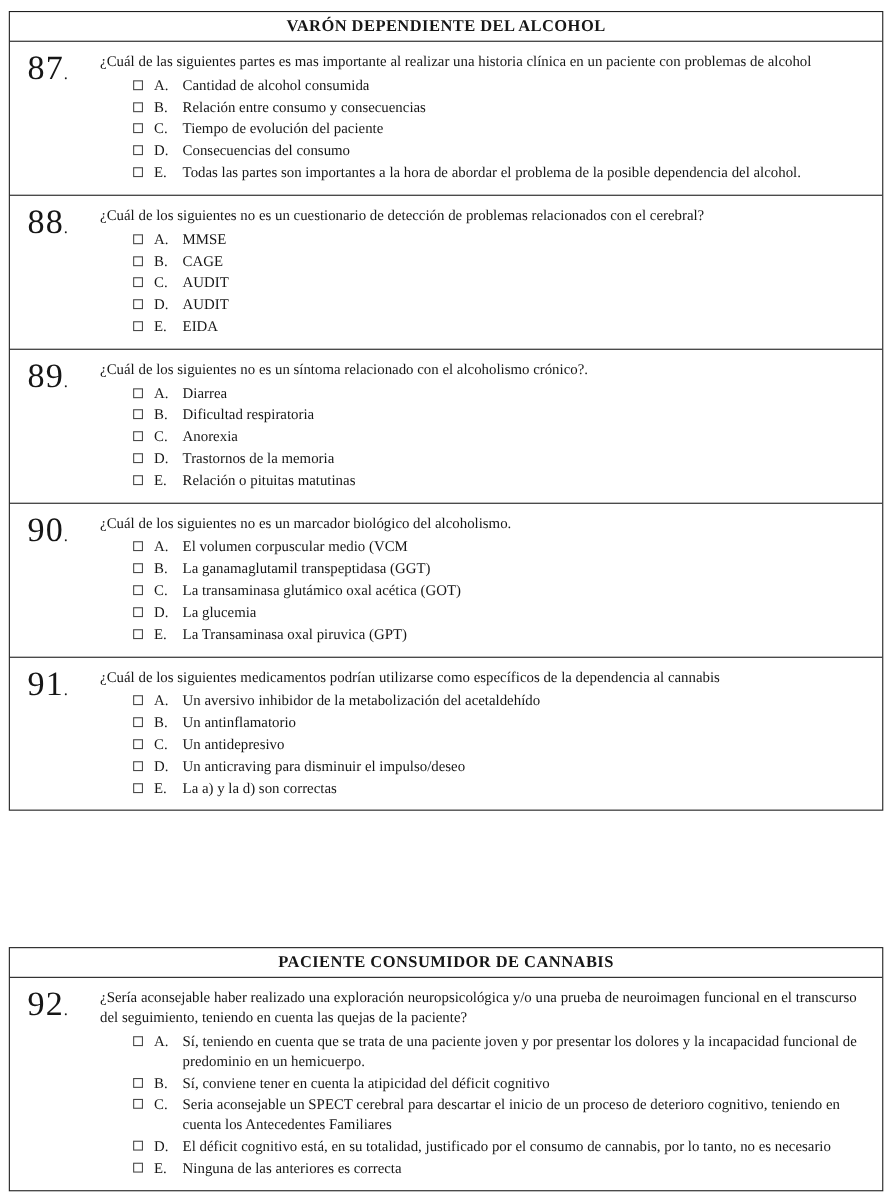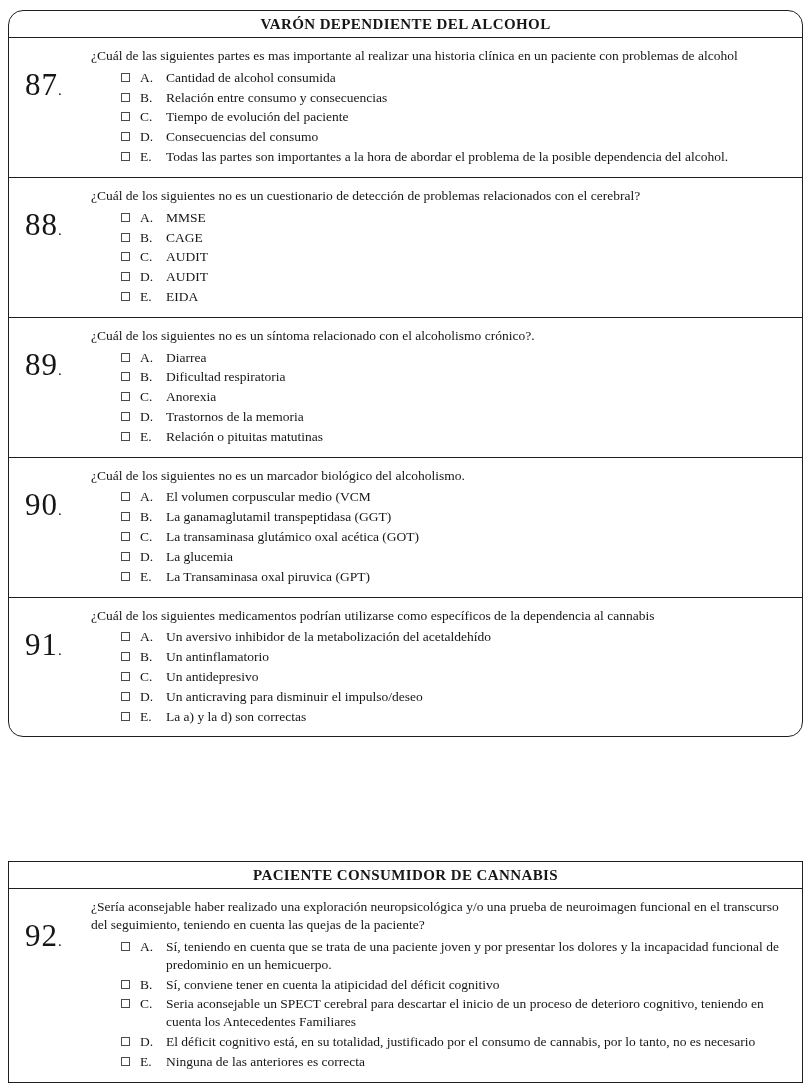--- a/index.html
+++ b/index.html
@@ -12,41 +12,40 @@
     font-family: "Liberation Serif", serif;
     color: #161616;
     overflow: hidden;
   }
   .page { width: 811px; height: 1088px; }
   .section-box {
     margin: 0 8px;
     border: 1px solid #1f1f1f;
     background: #ffffff;
   }
-  .section-box.first { margin-top: 10px; border-radius: 15px; }
+  .section-box.first { margin-top: 10px; }
   .section-box.second { margin-top: 124px; }
   .section-header {
     text-align: center;
     font-weight: bold;
     font-size: 15px;
     letter-spacing: 0.4px;
     padding: 5px 0 4px 0;
     border-bottom: 1px solid #1f1f1f;
   }
   .question {
     display: flex;
     padding: 6px 12px 9px 16px;
   }
   .question + .question { border-top: 1px solid #1f1f1f; justify-content: flex-end; }
   .q-number {
     flex: 0 0 66px;
     width: 66px;
     padding-top: 2px;
     white-space: nowrap;
-    margin-top: 23px;
   }
   .q-num-digits {
     font-size: 31px;
     line-height: 1;
     letter-spacing: 1px;
   }
   .q-num-dot { font-size: 15px; }
   .q-body {
     flex: 1;
     font-size: 13.5px;

